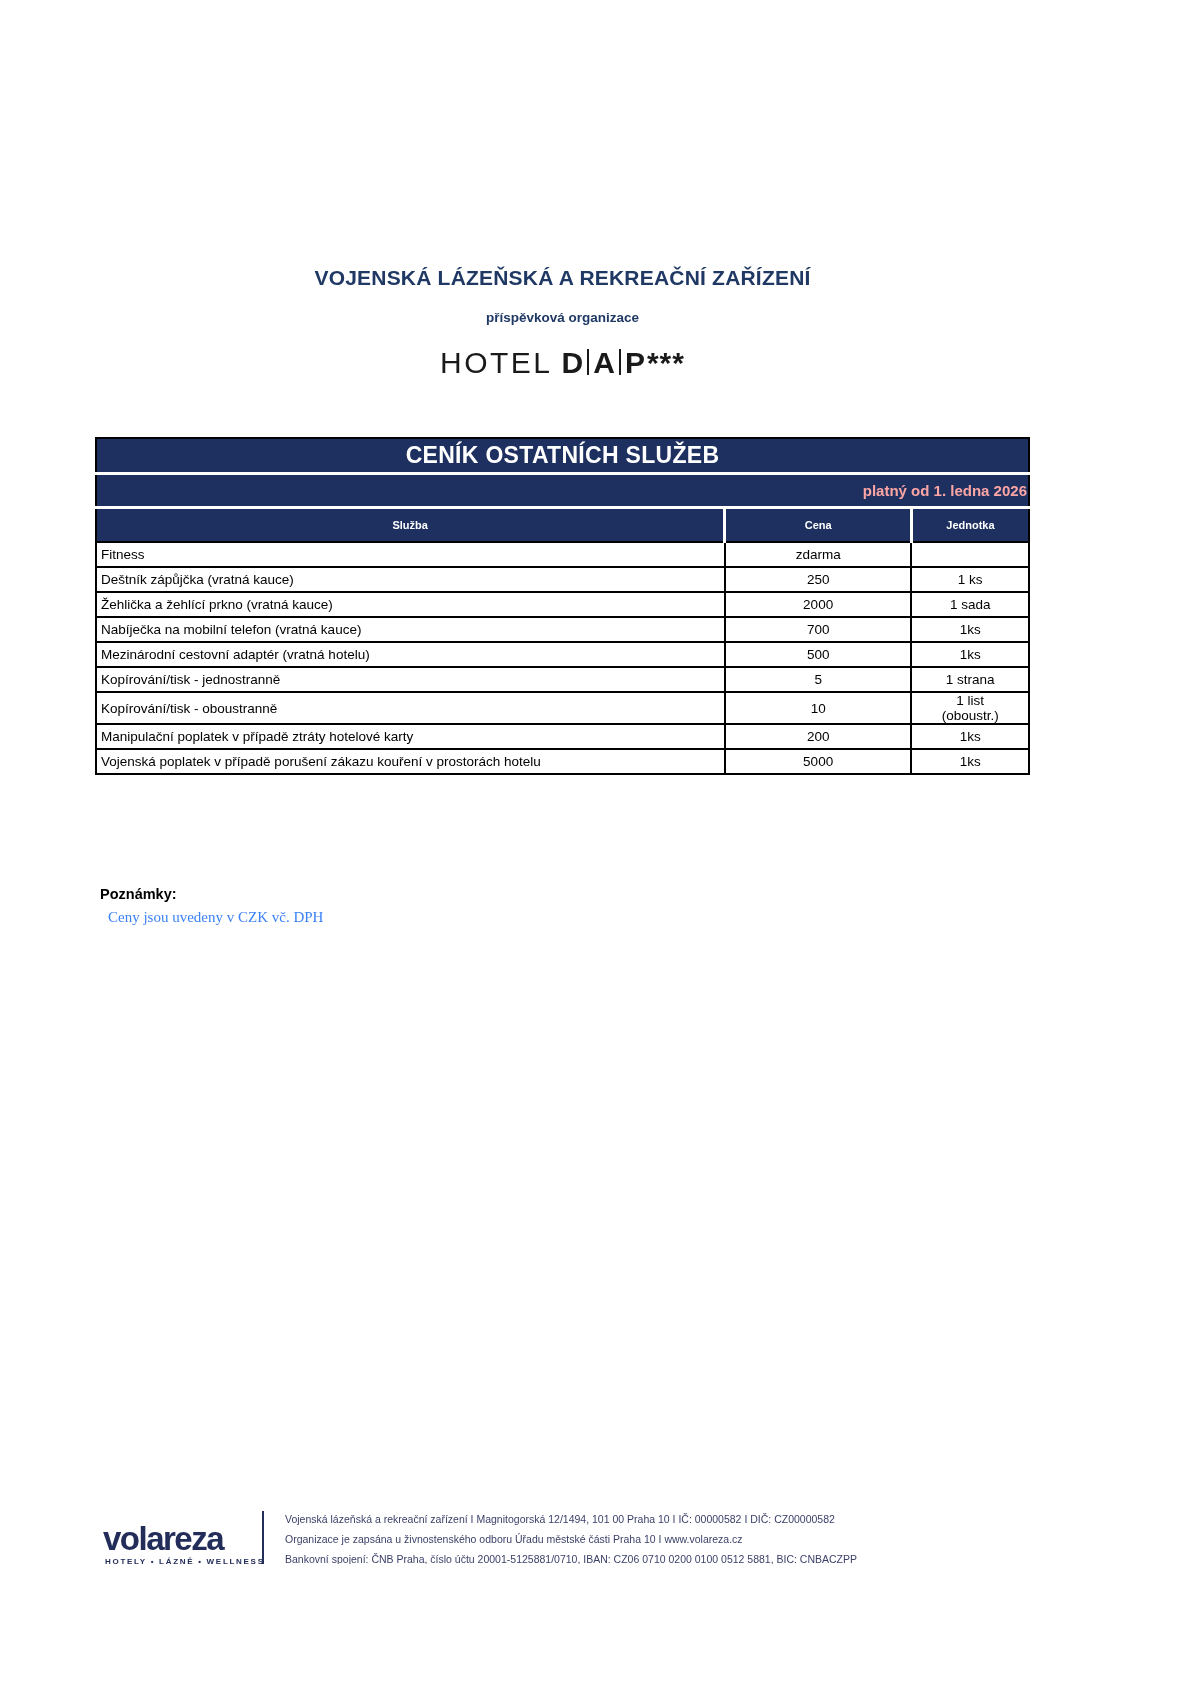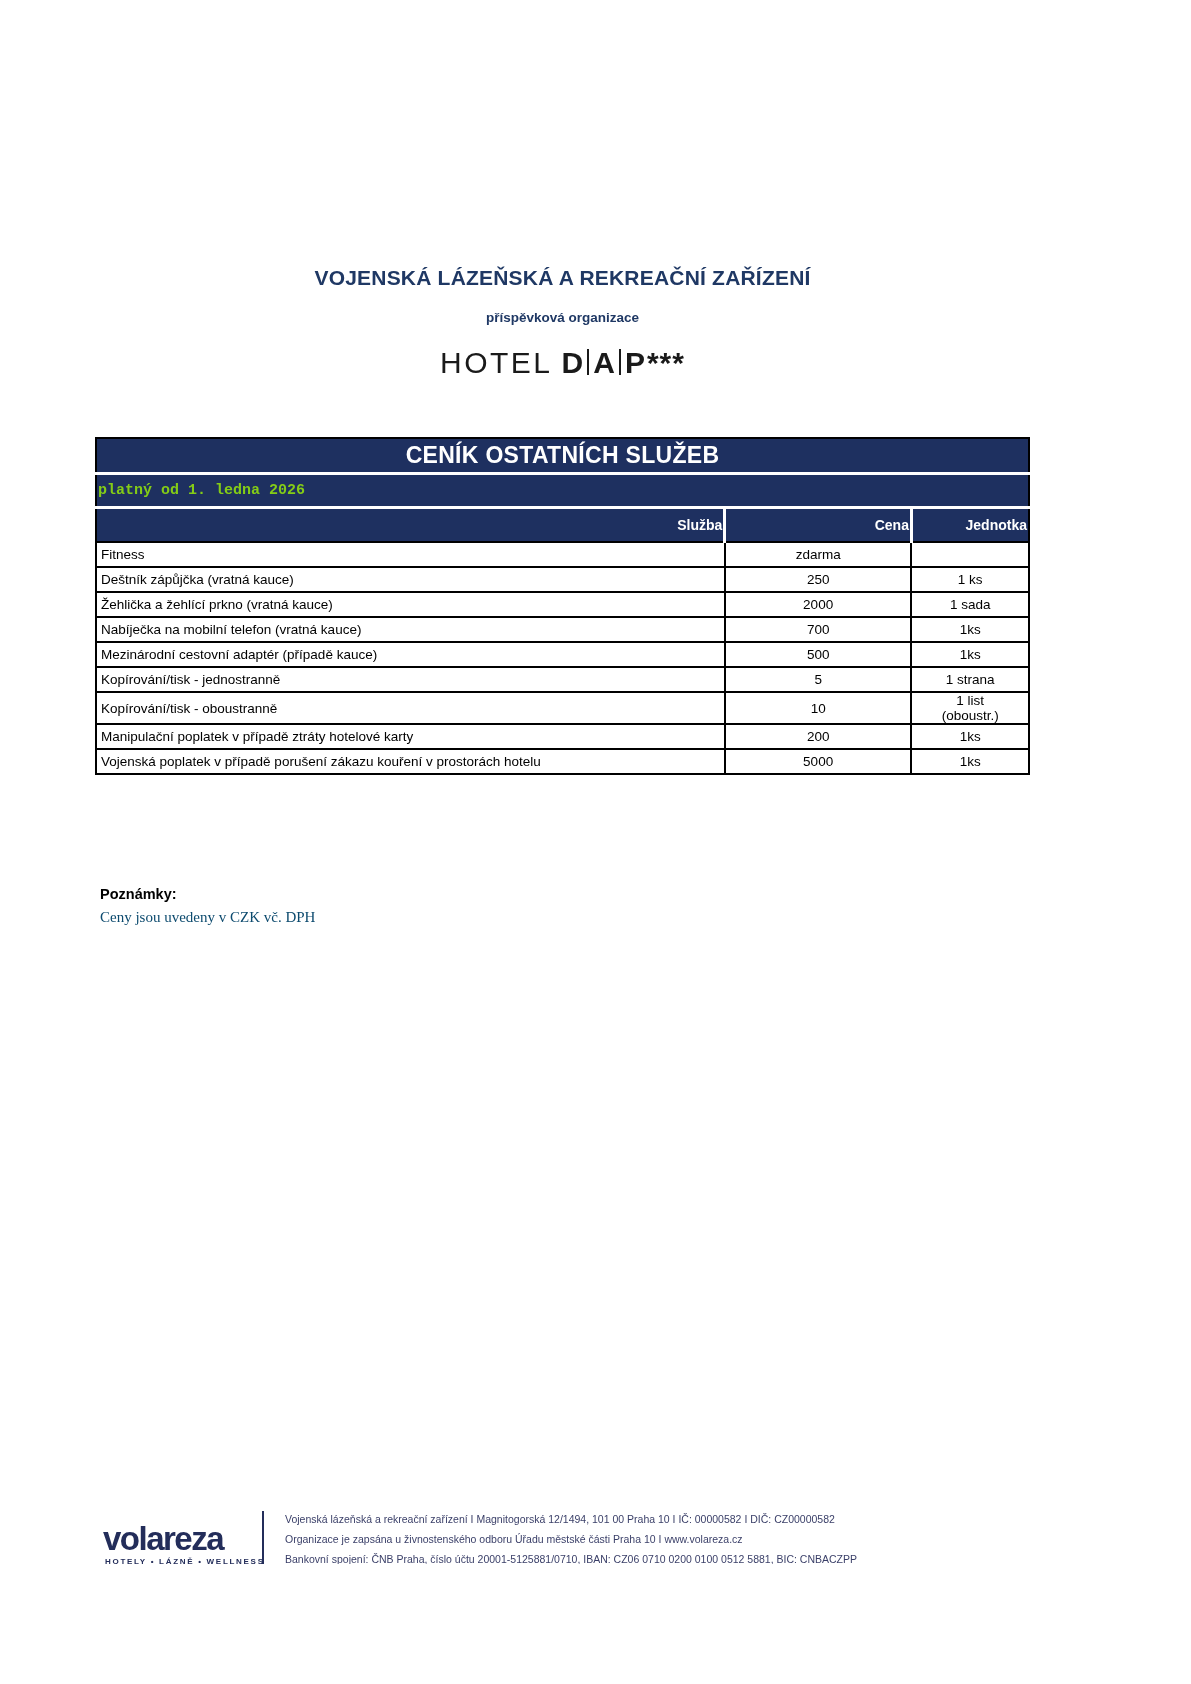--- a/index.html
+++ b/index.html
@@ -33,40 +33,39 @@
     position:absolute; top:437px; left:95px; width:935px;
     border-collapse:collapse; table-layout:fixed;
   }
   .price-table td, .price-table th { border:2px solid #000; vertical-align:middle; overflow:hidden; }
   .t-title {
     background:var(--navy,#1e3060); color:#fff; text-align:center;
     font-size:23px; font-weight:bold; height:31px; letter-spacing:0.3px;
     border-bottom:3px solid #fff !important;
   }
   .t-subtitle {
-    background:var(--navy,#1e3060); color:#84cc16; text-align:left;
+    background:var(--navy,#1e3060); color:#fca5a5; text-align:right;
     font-size:15px; font-weight:bold; height:29px;
     border-bottom:3px solid #fff !important;
-    font-family:Liberation Mono, monospace;
   }
   .t-head th {
-    background:var(--navy,#1e3060); color:#fff; text-align:right;
-    font-size:14px; font-weight:bold; height:30px;
+    background:var(--navy,#1e3060); color:#fff; text-align:center;
+    font-size:11px; font-weight:bold; height:30px;
   }
   .t-head th + th { border-left:3px solid #fff; }
   .price-table tbody td {
     height:23px; background:#fff; color:var(--table_text,#000);
     font-size:13.5px; padding:0 4px;
   }
   .c-sluzba { text-align:left; }
   .c-cena, .c-jednotka { text-align:center; padding:0 20px !important; }
   
   .notes-heading { position:absolute; top:886px; left:100px; font-size:14.5px; font-weight:bold; color:#000; }
   .notes-text {
-    position:absolute; top:909px; left:100px; font-size:15px; color:#0c4a6e;
+    position:absolute; top:909px; left:108px; font-size:15px; color:#3b82f6;
     font-family:"Liberation Serif", serif;
   }
   
   .footer { position:absolute; top:1500px; left:0; width:1191px; height:64px; overflow:hidden; }
   .wordmark {
     position:absolute; left:103px; top:20px; font-size:33px; font-weight:bold;
     color:var(--footer_navy,#232d5a); letter-spacing:-1.5px;
   }
   .tagline {
     position:absolute; left:105px; top:57px; font-size:8px; font-weight:bold;
@@ -128,21 +127,21 @@
       <td class="c-jednotka">1 sada</td>
     </tr>
 
     <tr>
       <td class="c-sluzba">Nabíječka na mobilní telefon (vratná kauce)</td>
       <td class="c-cena">700</td>
       <td class="c-jednotka">1ks</td>
     </tr>
 
     <tr>
-      <td class="c-sluzba">Mezinárodní cestovní adaptér (případě kauce)</td>
+      <td class="c-sluzba">Mezinárodní cestovní adaptér (vratná hotelu)</td>
       <td class="c-cena">500</td>
       <td class="c-jednotka">1ks</td>
     </tr>
 
     <tr>
       <td class="c-sluzba">Kopírování/tisk - jednostranně</td>
       <td class="c-cena">5</td>
       <td class="c-jednotka">1 strana</td>
     </tr>
 

